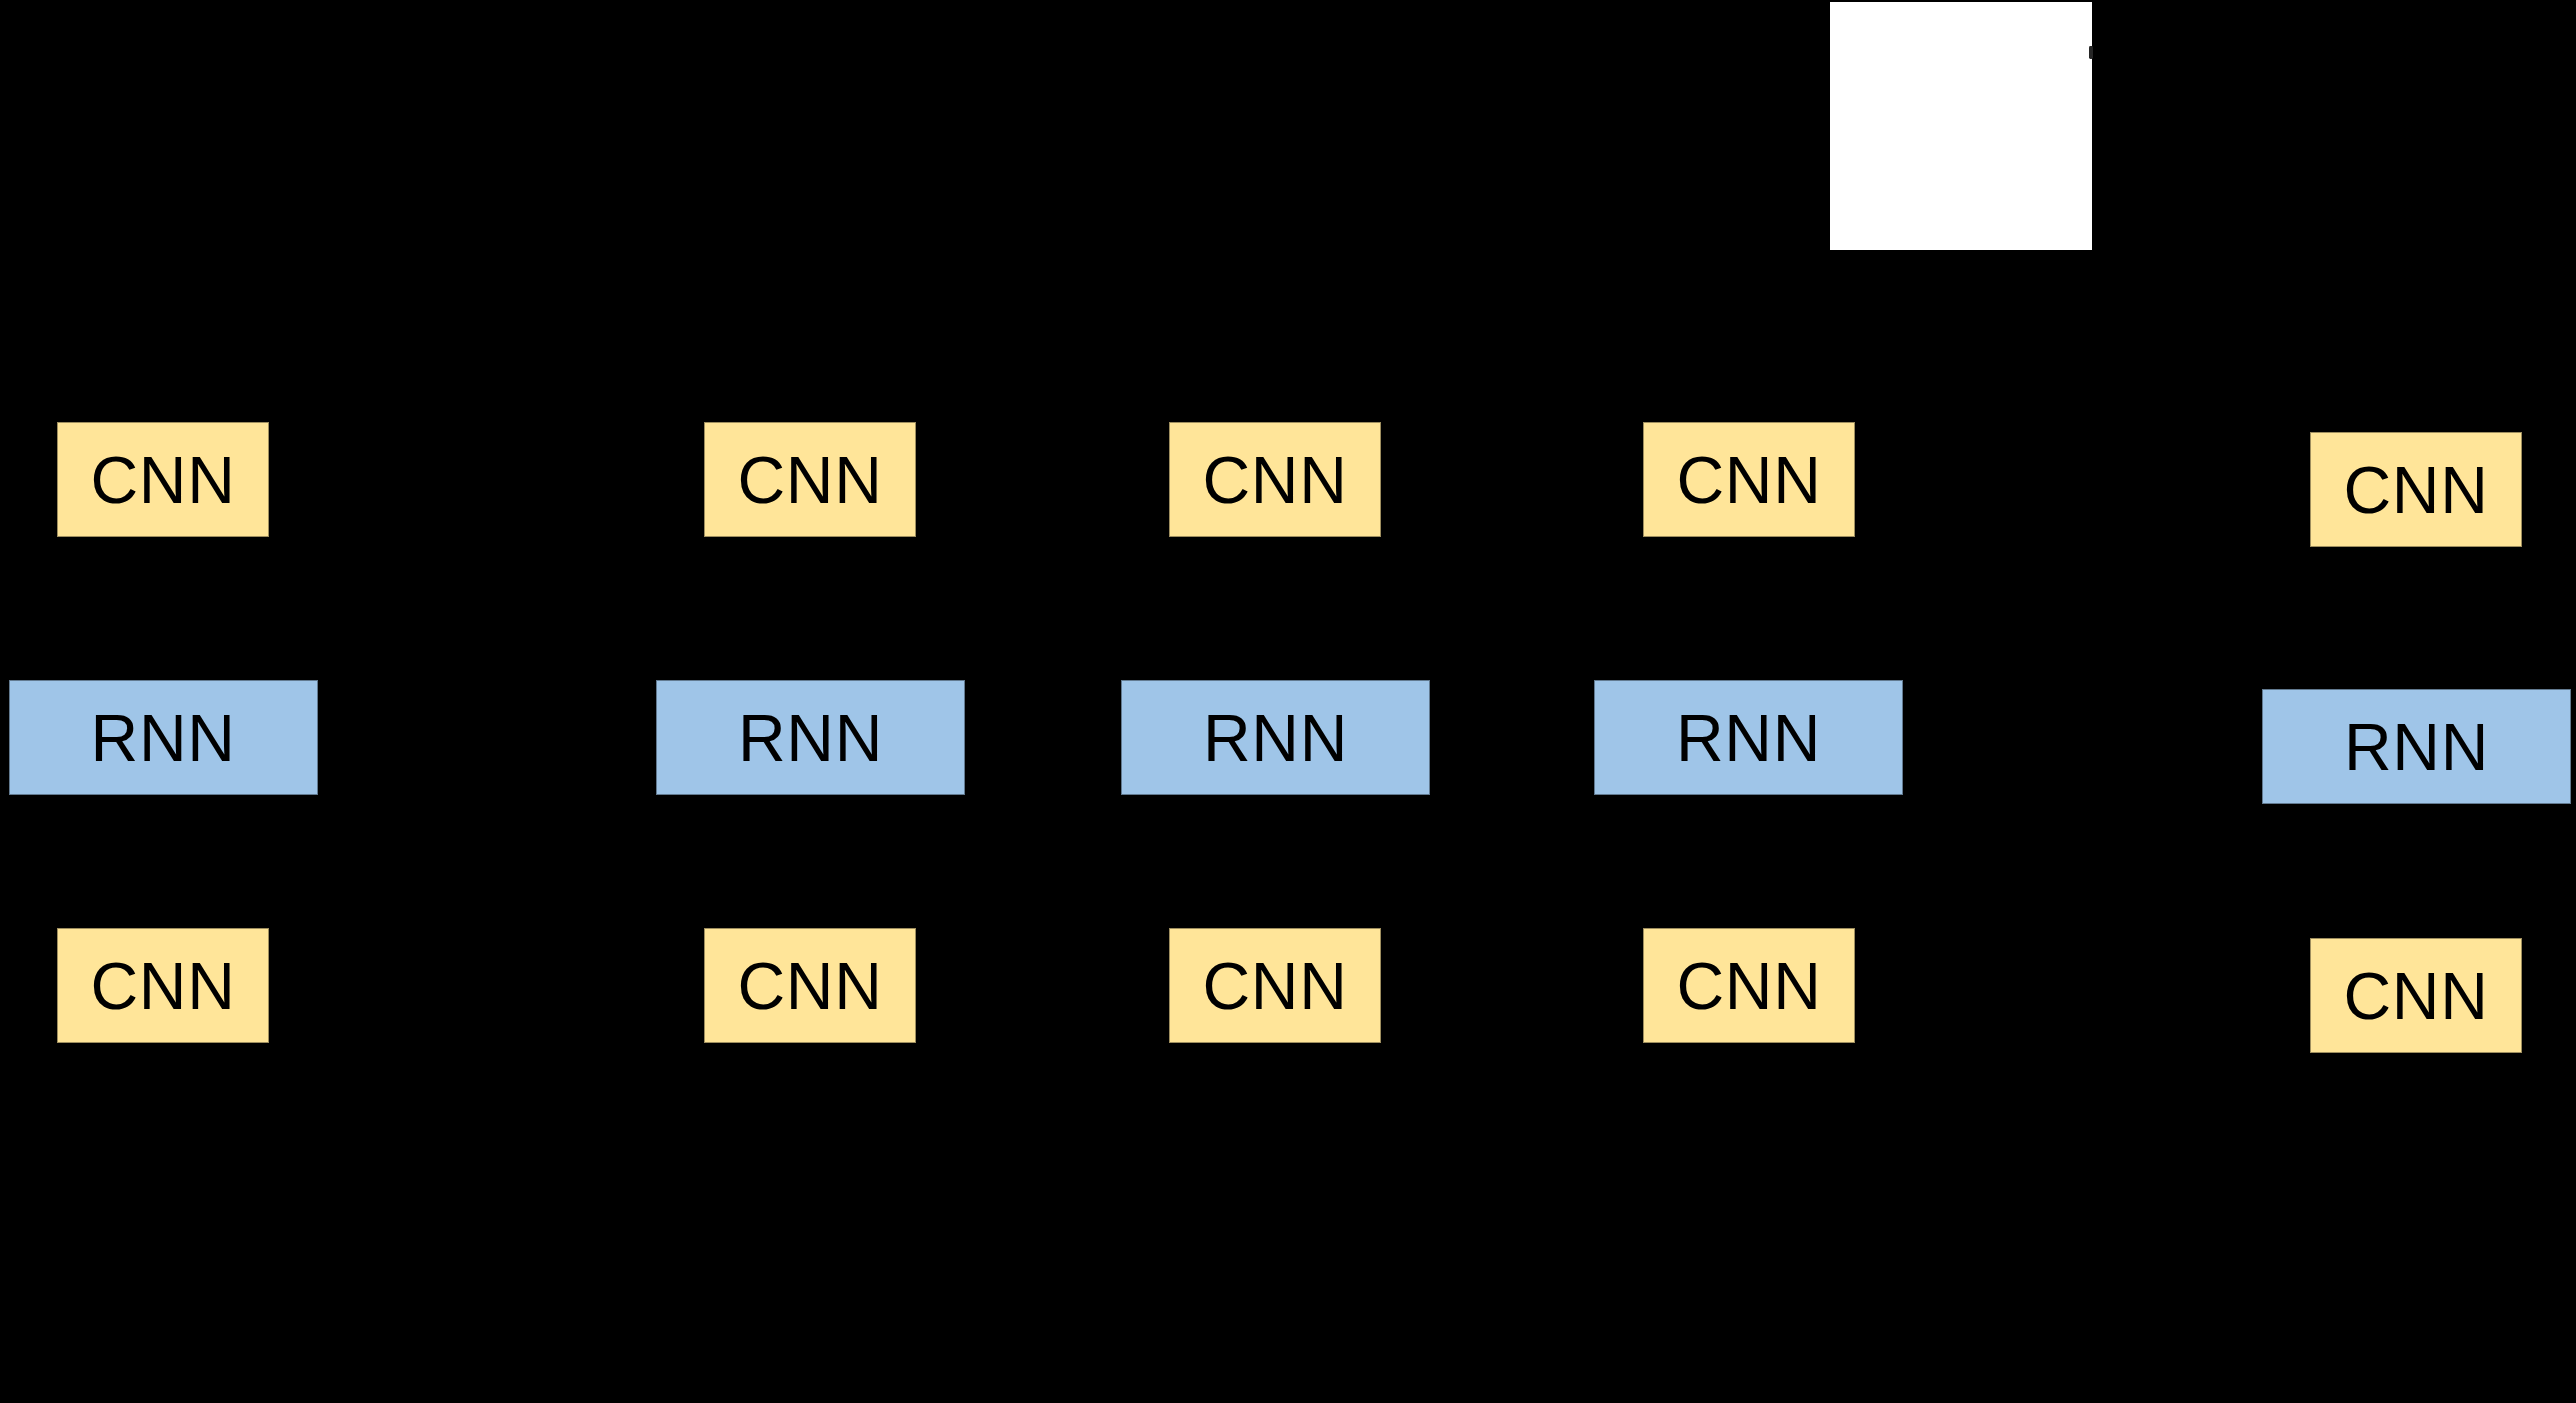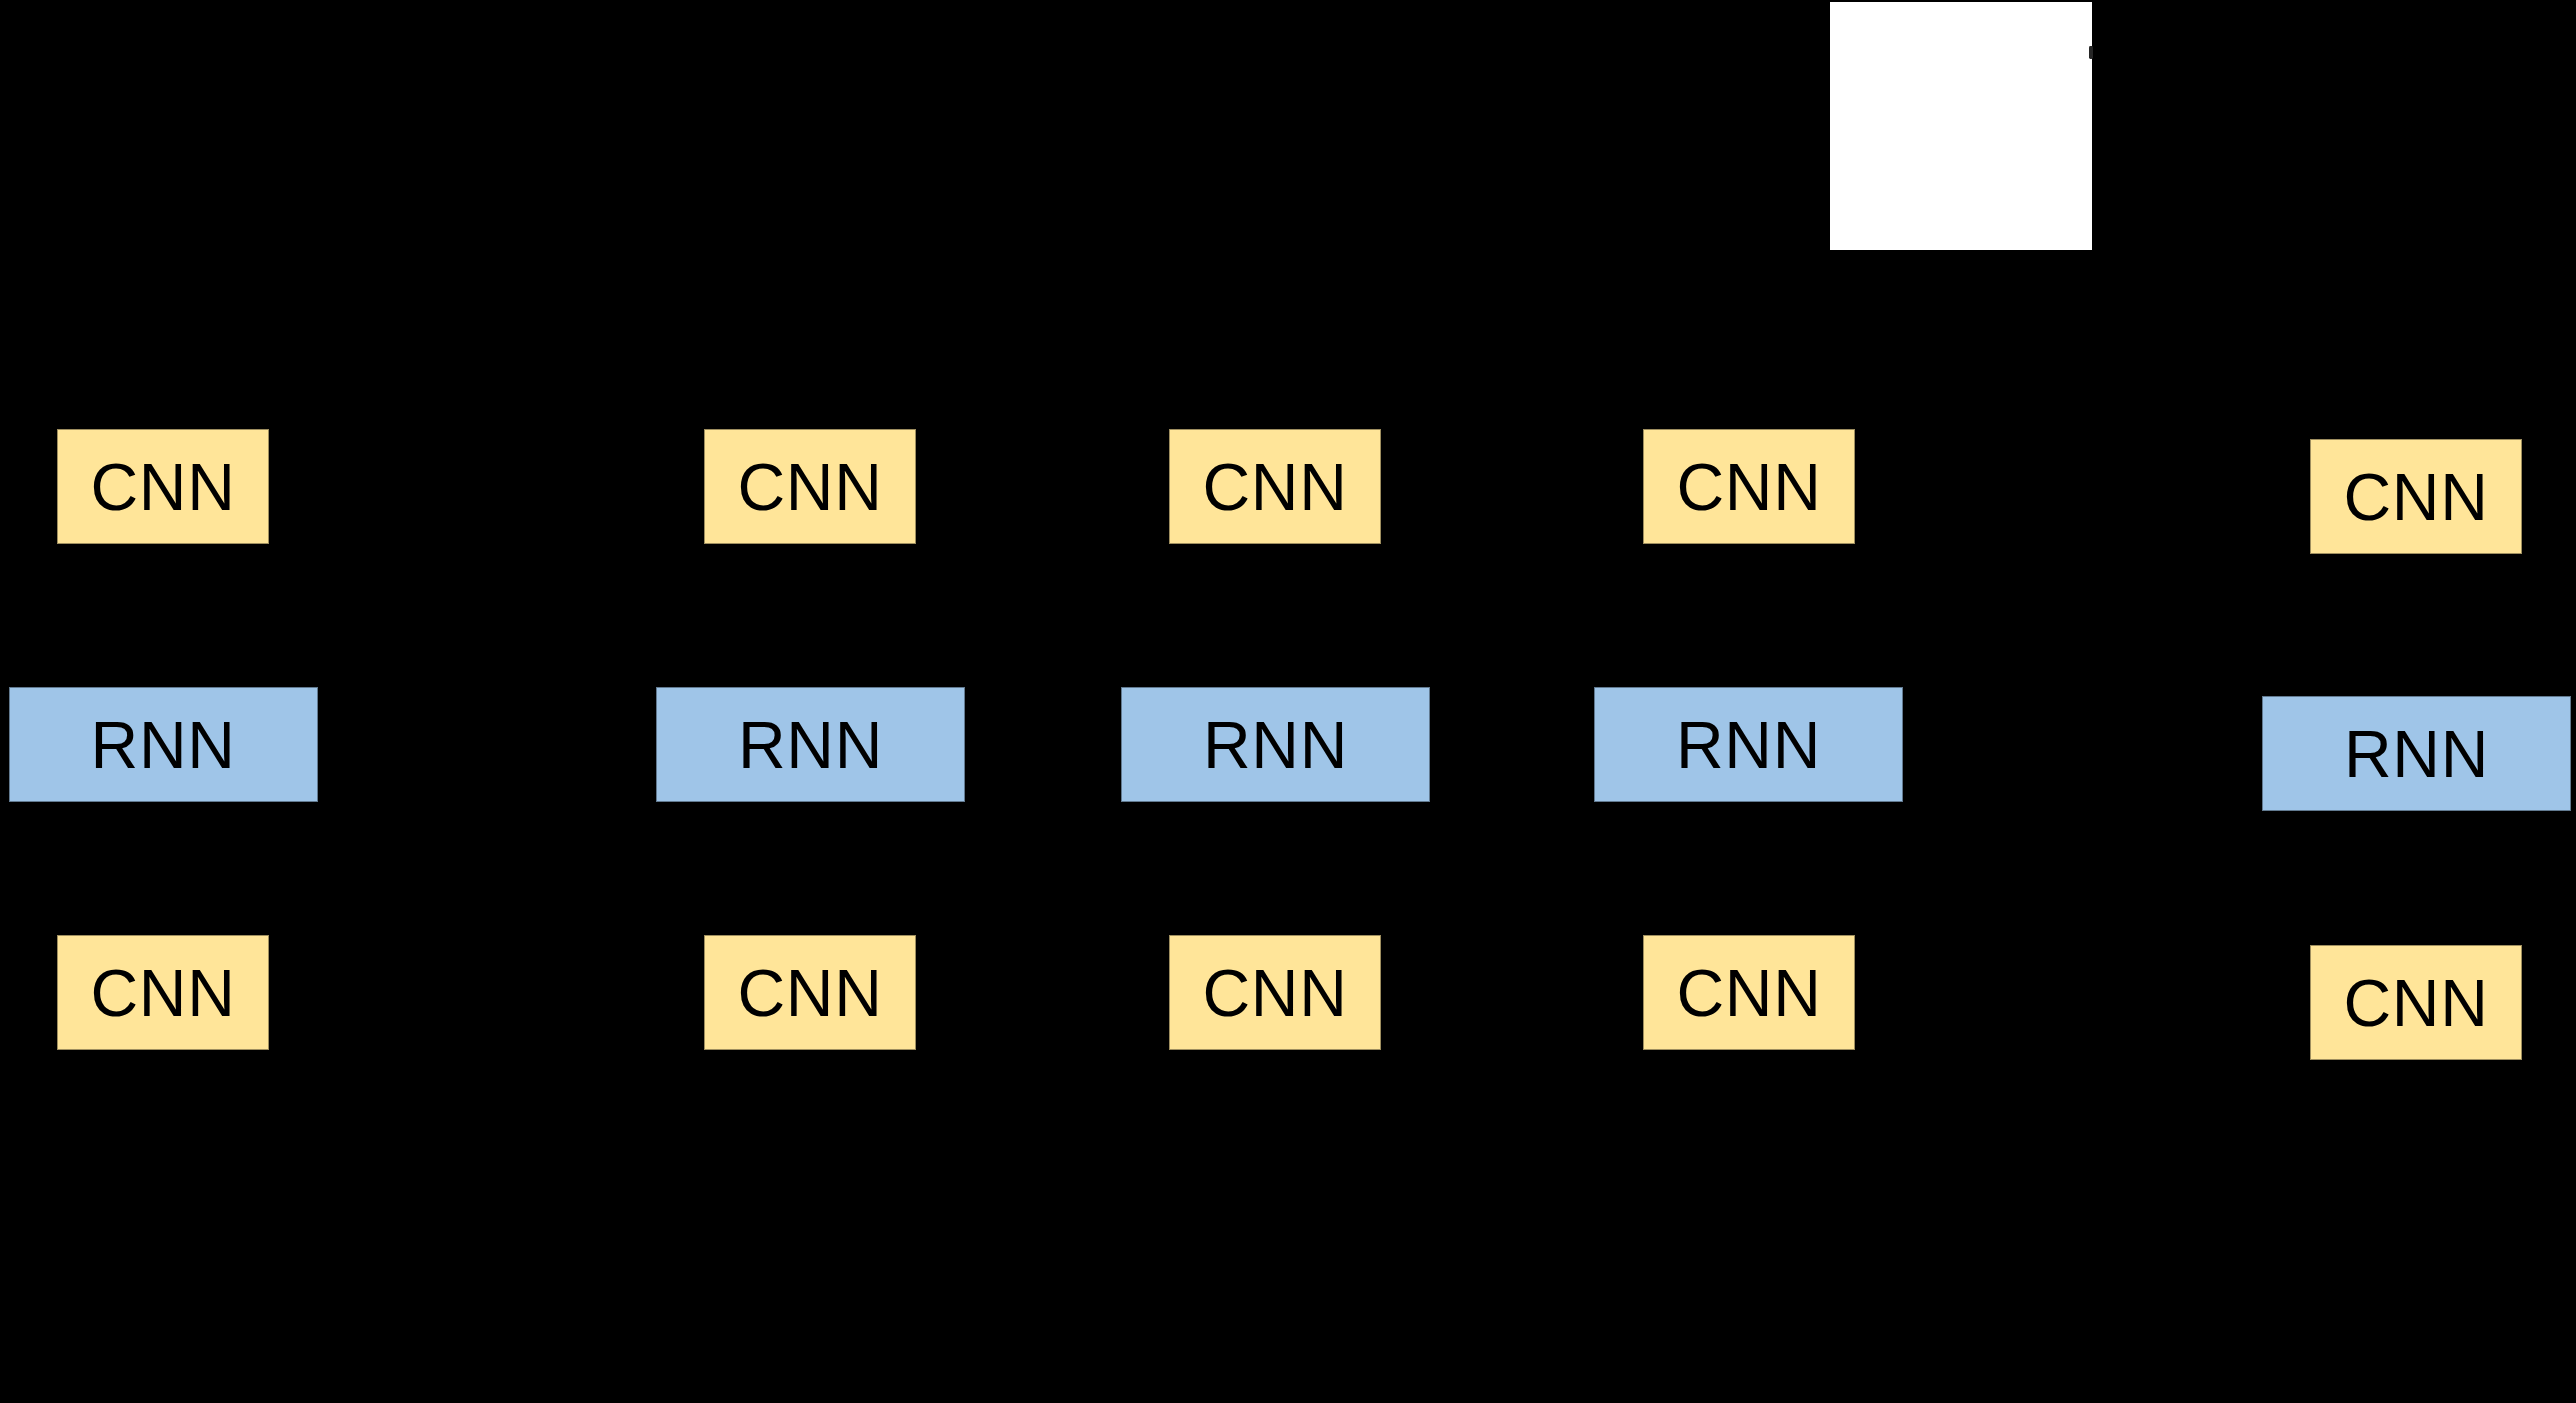--- a/index.html
+++ b/index.html
@@ -20,21 +20,20 @@
     width: 2576px;
     height: 1403px;
   }
   .box {
     position: absolute;
     display: flex;
     align-items: center;
     justify-content: center;
     box-sizing: border-box;
     border: 1.4px solid rgba(0,0,0,0.38);
-    margin-top: 7px;
   }
   .box .label {
     font-size: 66px;
     line-height: 1;
     color: #000000;
     font-weight: 400;
     letter-spacing: 0.7px;
     user-select: none;
   }
   .white-box {

